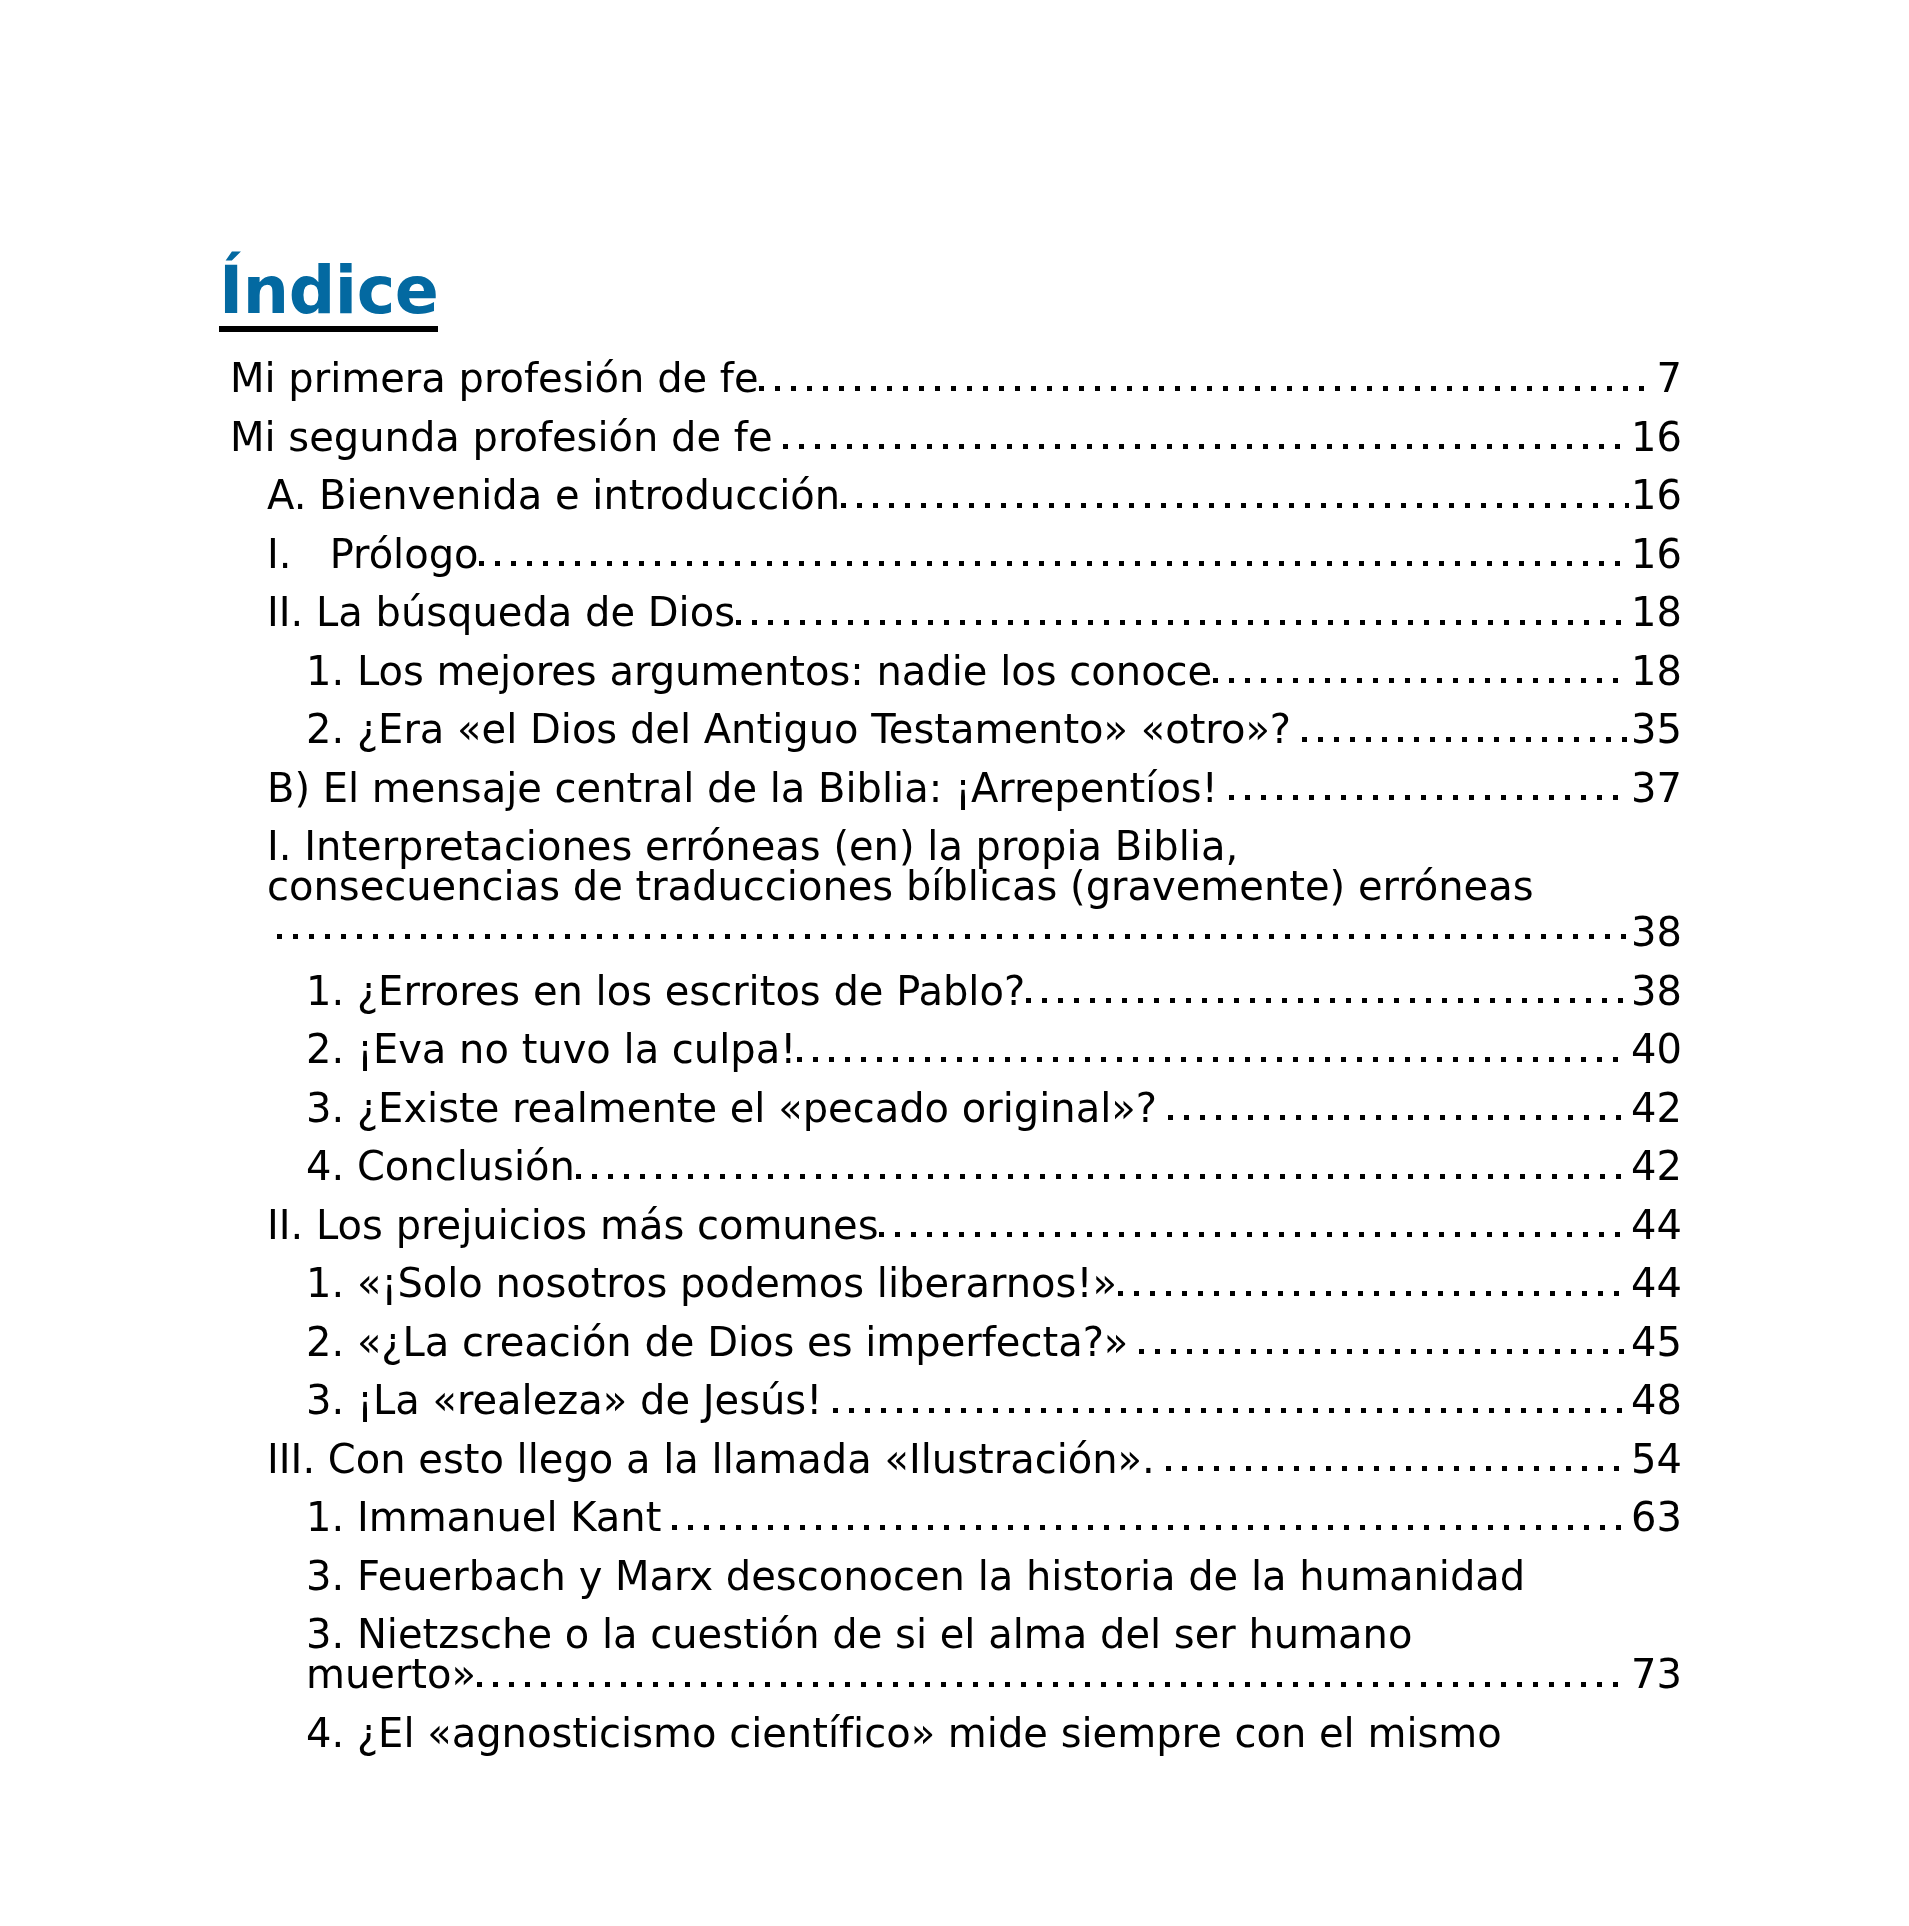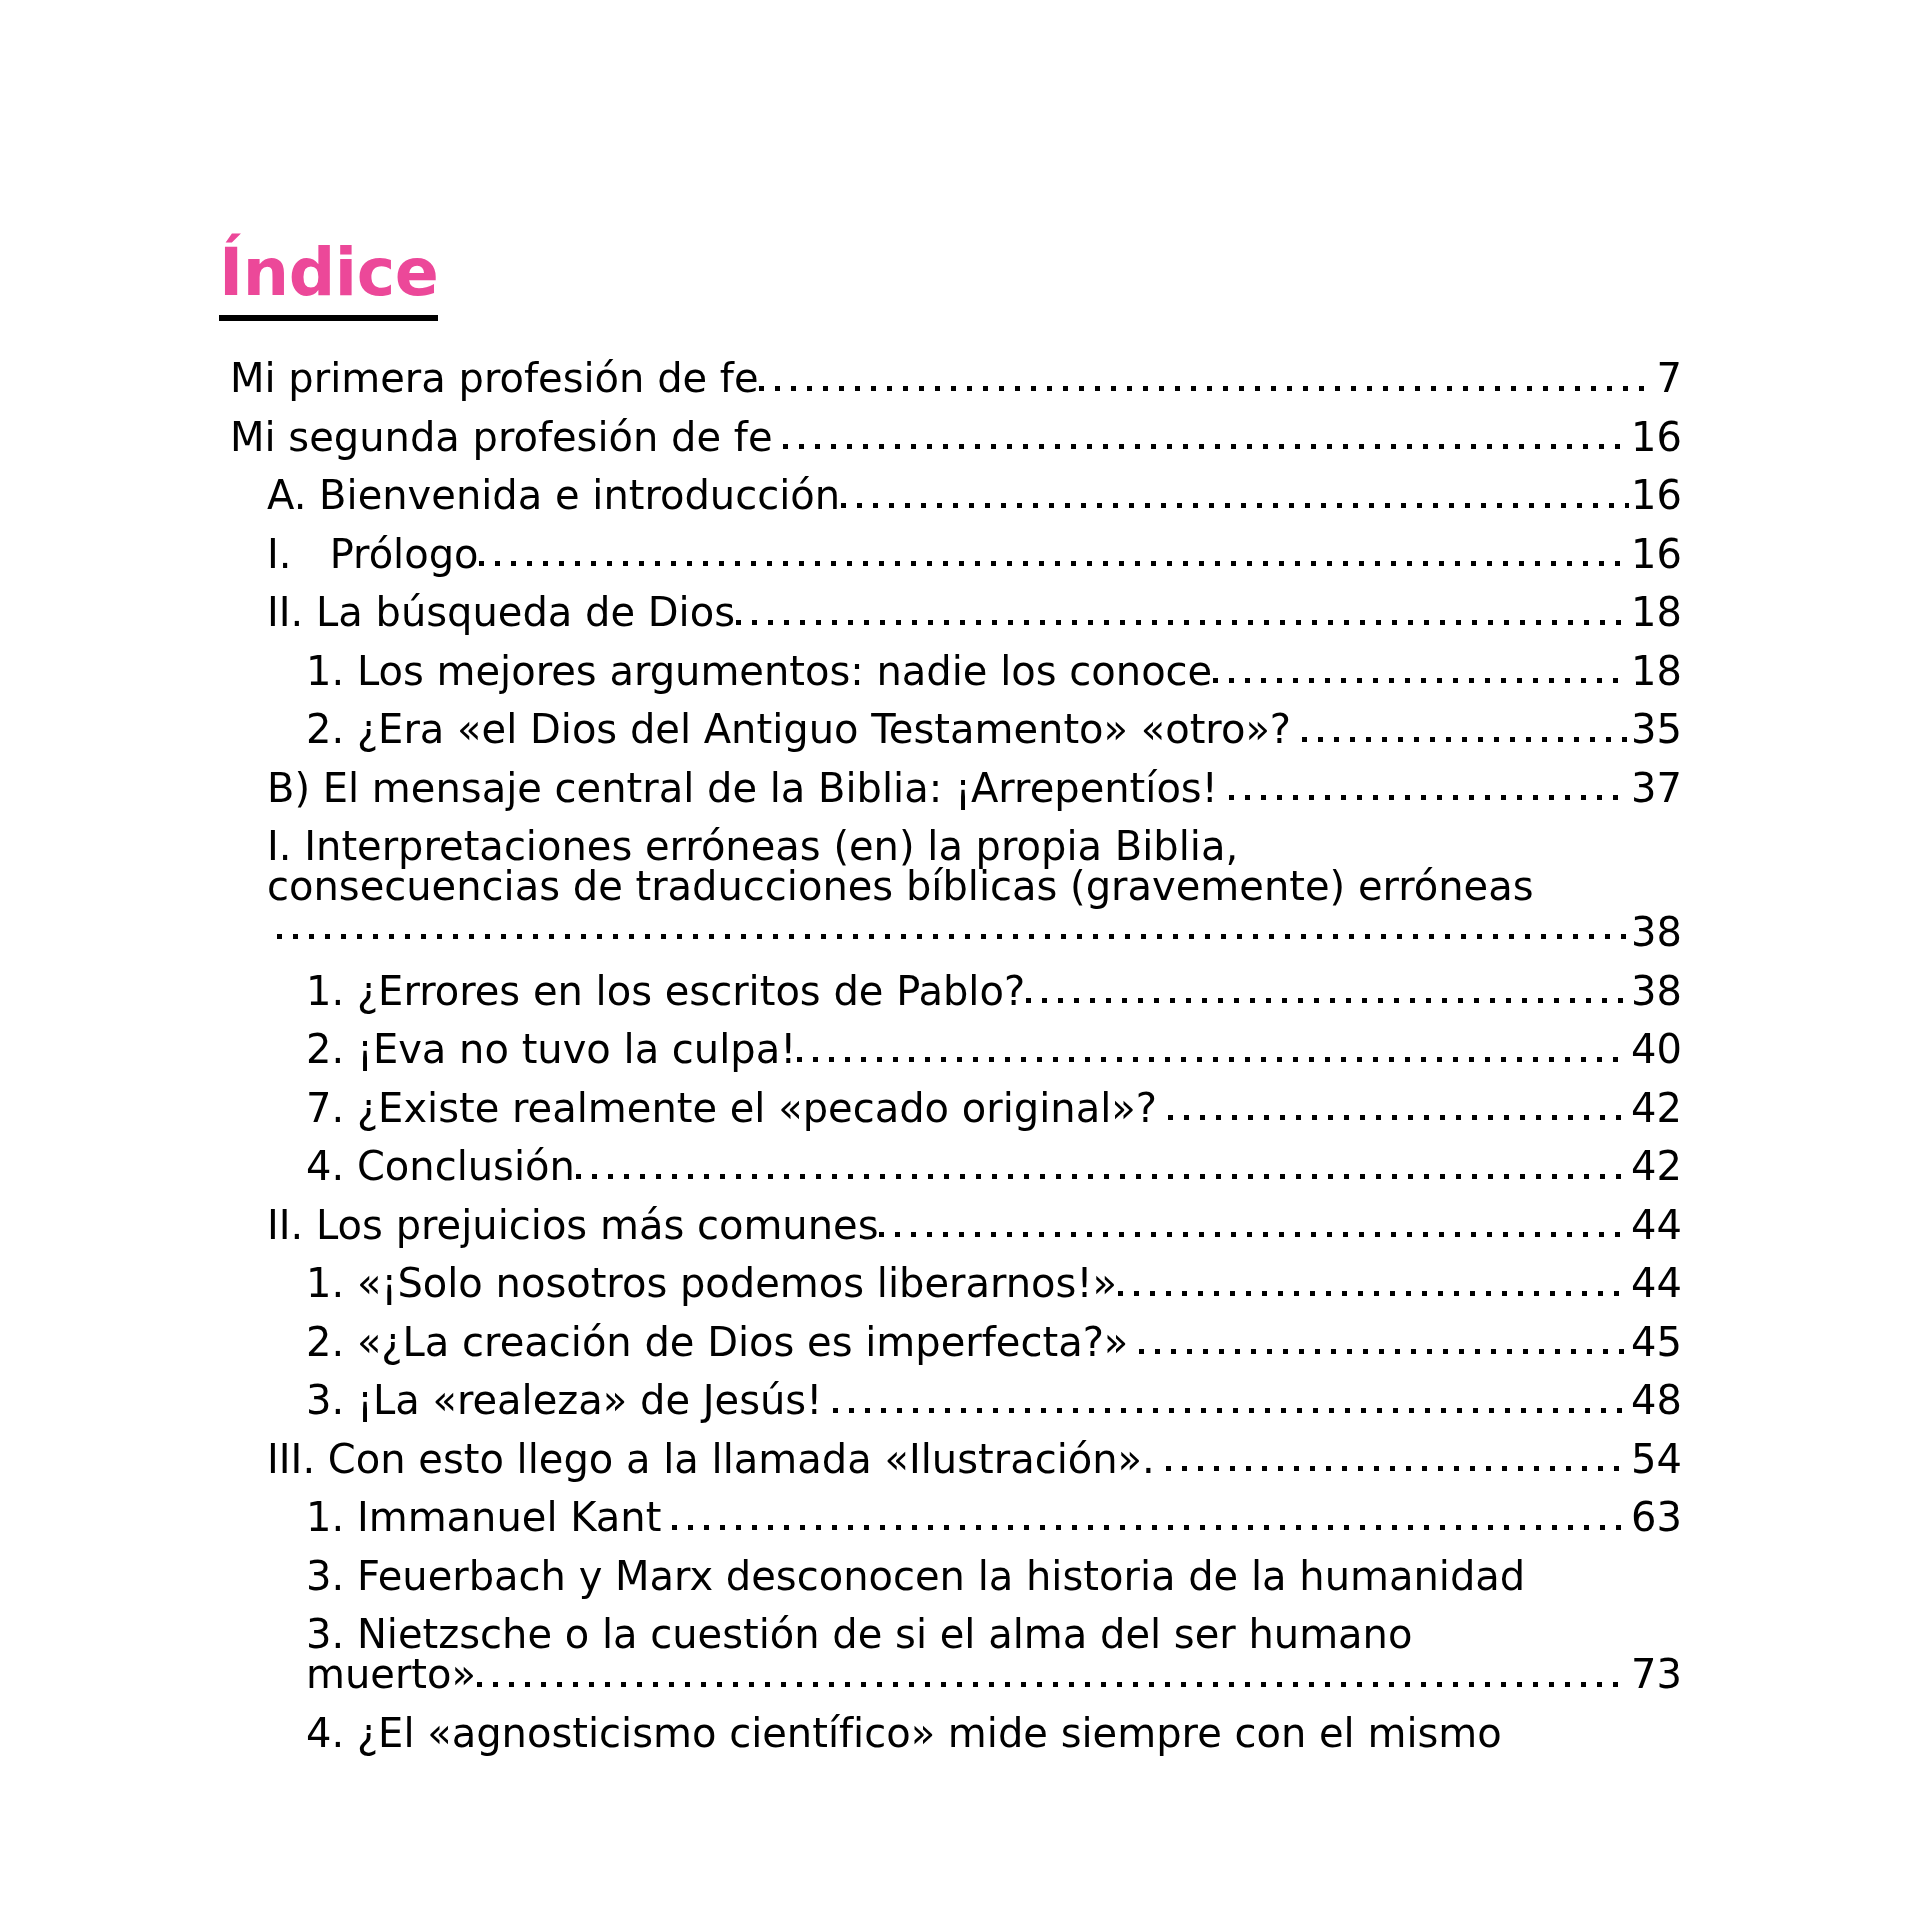--- a/index.html
+++ b/index.html
@@ -18,27 +18,27 @@
     overflow: hidden;
     font-family: "DejaVu Sans", "Liberation Sans", sans-serif;
     color: #000000;
     -webkit-font-smoothing: antialiased;
   }
 
   
   .toc-title {
     position: absolute;
     left: 219px;
-    top: 196px;
+    top: 214px;
     font-size: 65px;
     font-weight: bold;
     line-height: 1.0;
     letter-spacing: -0.4px;
-    color: #ec4899;
-    padding-bottom: 10px;
+    color: #0369a1;
+    padding-bottom: 3px;
     border-bottom: 6.5px solid #000000;
     display: inline-block;
   }
 
   
   .toc {
     position: absolute;
     left: 230px;
     top: 358px;
     width: 1452px;
@@ -192,21 +192,21 @@
       </div>
       <div class="entry lvl2">
         <div class="line">
           <span class="ltext">2. ¡Eva no tuvo la culpa!</span>
           <span class="leader"></span>
           <span class="pnum">40</span>
         </div>
       </div>
       <div class="entry lvl2">
         <div class="line gap-before">
-          <span class="ltext">7. ¿Existe realmente el «pecado original»?</span>
+          <span class="ltext">3. ¿Existe realmente el «pecado original»?</span>
           <span class="leader"></span>
           <span class="pnum">42</span>
         </div>
       </div>
       <div class="entry lvl2">
         <div class="line">
           <span class="ltext">4. Conclusión</span>
           <span class="leader"></span>
           <span class="pnum">42</span>
         </div>

